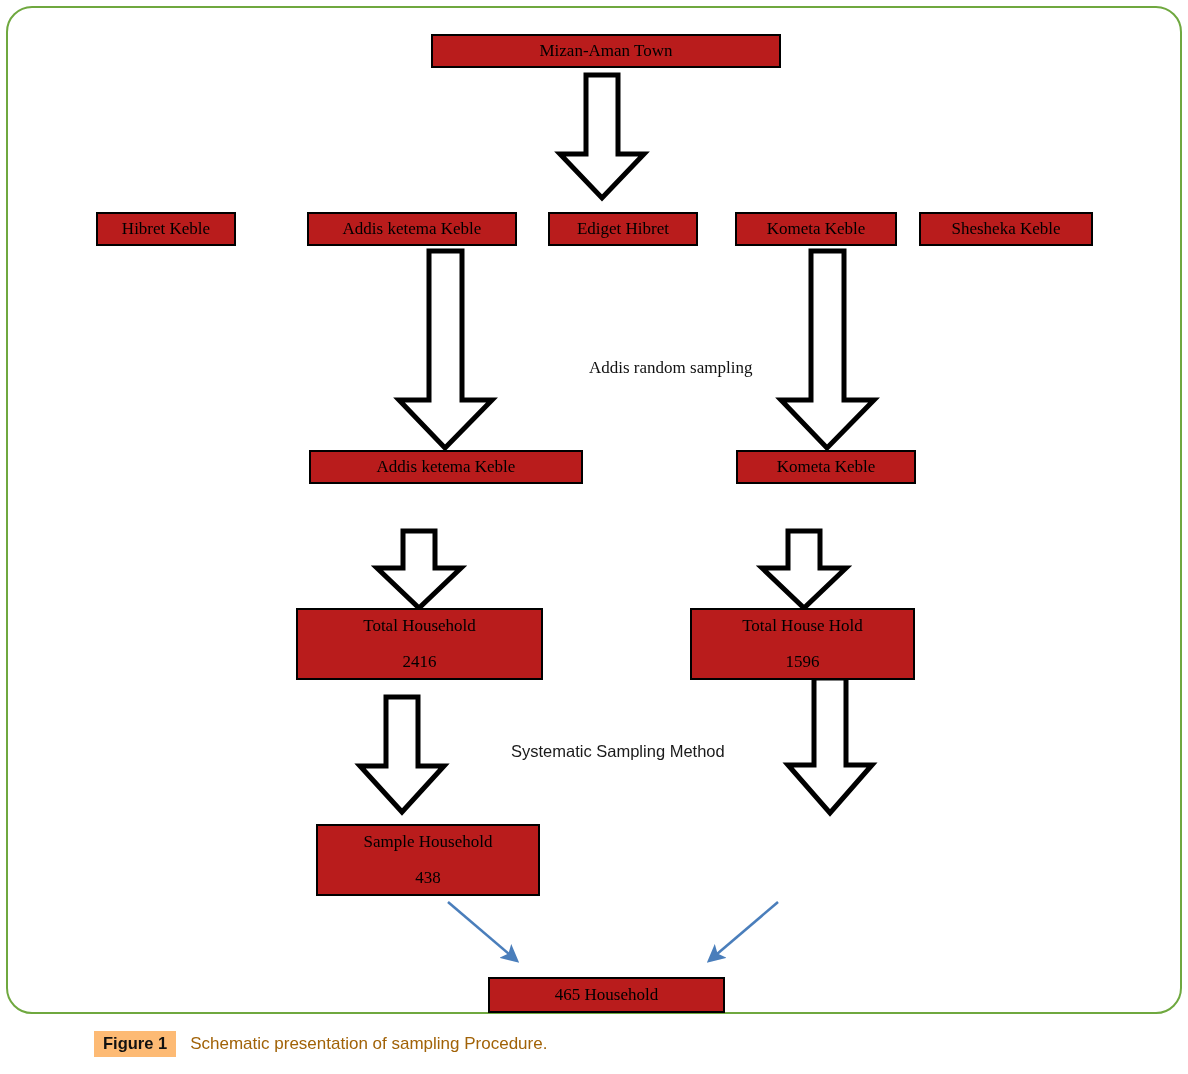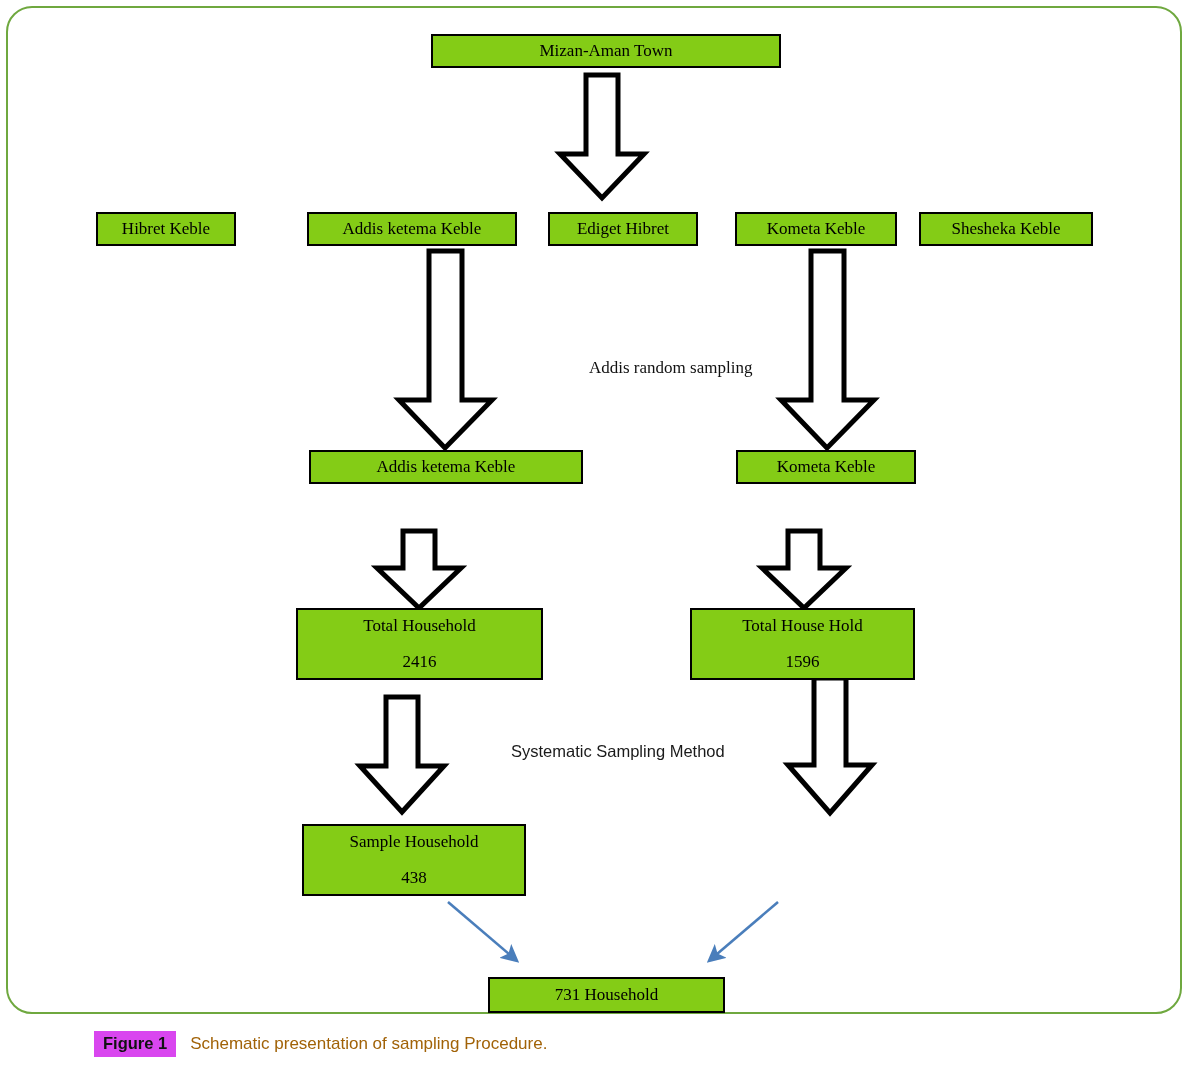--- a/index.html
+++ b/index.html
@@ -28,21 +28,21 @@
   
   #diagram {
     position: absolute;
     left: 0; top: 0;
     width: 1188px; height: 1020px;
   }
 
   
   .node {
     position: absolute;
-    background: #84cc16;
+    background: #b91c1c;
     border: 2px solid #000000;
     display: flex;
     flex-direction: column;
     align-items: center;
     justify-content: center;
     text-align: center;
     font-family: "Liberation Serif", "DejaVu Serif", serif;
     font-size: 17px;
     color: #000000;
     line-height: 1.05;
@@ -88,21 +88,21 @@
     position: absolute;
     left: 0; top: 1024px;
     width: 1188px;
     height: 40px;
     display: flex;
     align-items: center;
     font-family: "Liberation Sans", "DejaVu Sans", sans-serif;
   }
   #caption .fig-tag {
     margin-left: 94px;
-    background: #d946ef;
+    background: #fdba74;
     color: #111111;
     font-weight: bold;
     font-size: 16.5px;
     padding: 3px 9px 4px 9px;
     line-height: 1.15;
   }
   #caption .fig-text {
     margin-left: 14px;
     font-size: 17px;
     color: #a16207;
@@ -196,21 +196,21 @@
       <polygon points="30,3 62,3 62,72 88,72 46,118 4,72 30,72"></polygon>
     </svg>
   </div>
 
   <div class="block-arrow" style="left:784px; top:675px; width:92px; height:142px;">
     <svg width="92" height="142" viewBox="0 0 92 142">
       <polygon points="30,3 62,3 62,90 88,90 46,138 4,90 30,90"></polygon>
     </svg>
   </div>
 
-  <div class="node" style="left:302px; top:824px; width:224px; height:72px;">
+  <div class="node" style="left:316px; top:824px; width:224px; height:72px;">
     <span class="line1">Sample Household</span>
     <span class="line2">438</span>
   </div>
 
 
   <div class="blue-arrow" style="left:440px; top:896px; width:140px; height:84px;">
     <svg width="140" height="84" viewBox="0 0 140 84">
       <defs>
         <marker id="bluehead-l" markerWidth="7" markerHeight="7" refX="5.4" refY="3.5" orient="auto" markerUnits="strokeWidth">
           <path d="M0,0 L7,3.5 L0,7 L1.6,3.5 z" fill="#4a7ebb"></path>
@@ -225,21 +225,21 @@
       <defs>
         <marker id="bluehead-r" markerWidth="7" markerHeight="7" refX="5.4" refY="3.5" orient="auto" markerUnits="strokeWidth">
           <path d="M0,0 L7,3.5 L0,7 L1.6,3.5 z" fill="#4a7ebb"></path>
         </marker>
       </defs>
       <line x1="88" y1="6" x2="20" y2="64" stroke="#4a7ebb" stroke-width="2.6" marker-end="url(#bluehead-r)"></line>
     </svg>
   </div>
 
   <div class="node" style="left:488px; top:977px; width:237px; height:36px;">
-    <span class="line1">731 Household</span>
+    <span class="line1">465 Household</span>
   </div>
 
 </div>
 
 <div id="caption">
   <span class="fig-tag">Figure 1</span>
   <span class="fig-text">Schematic presentation of sampling Procedure.</span>
 </div>
 
 </body></html>

